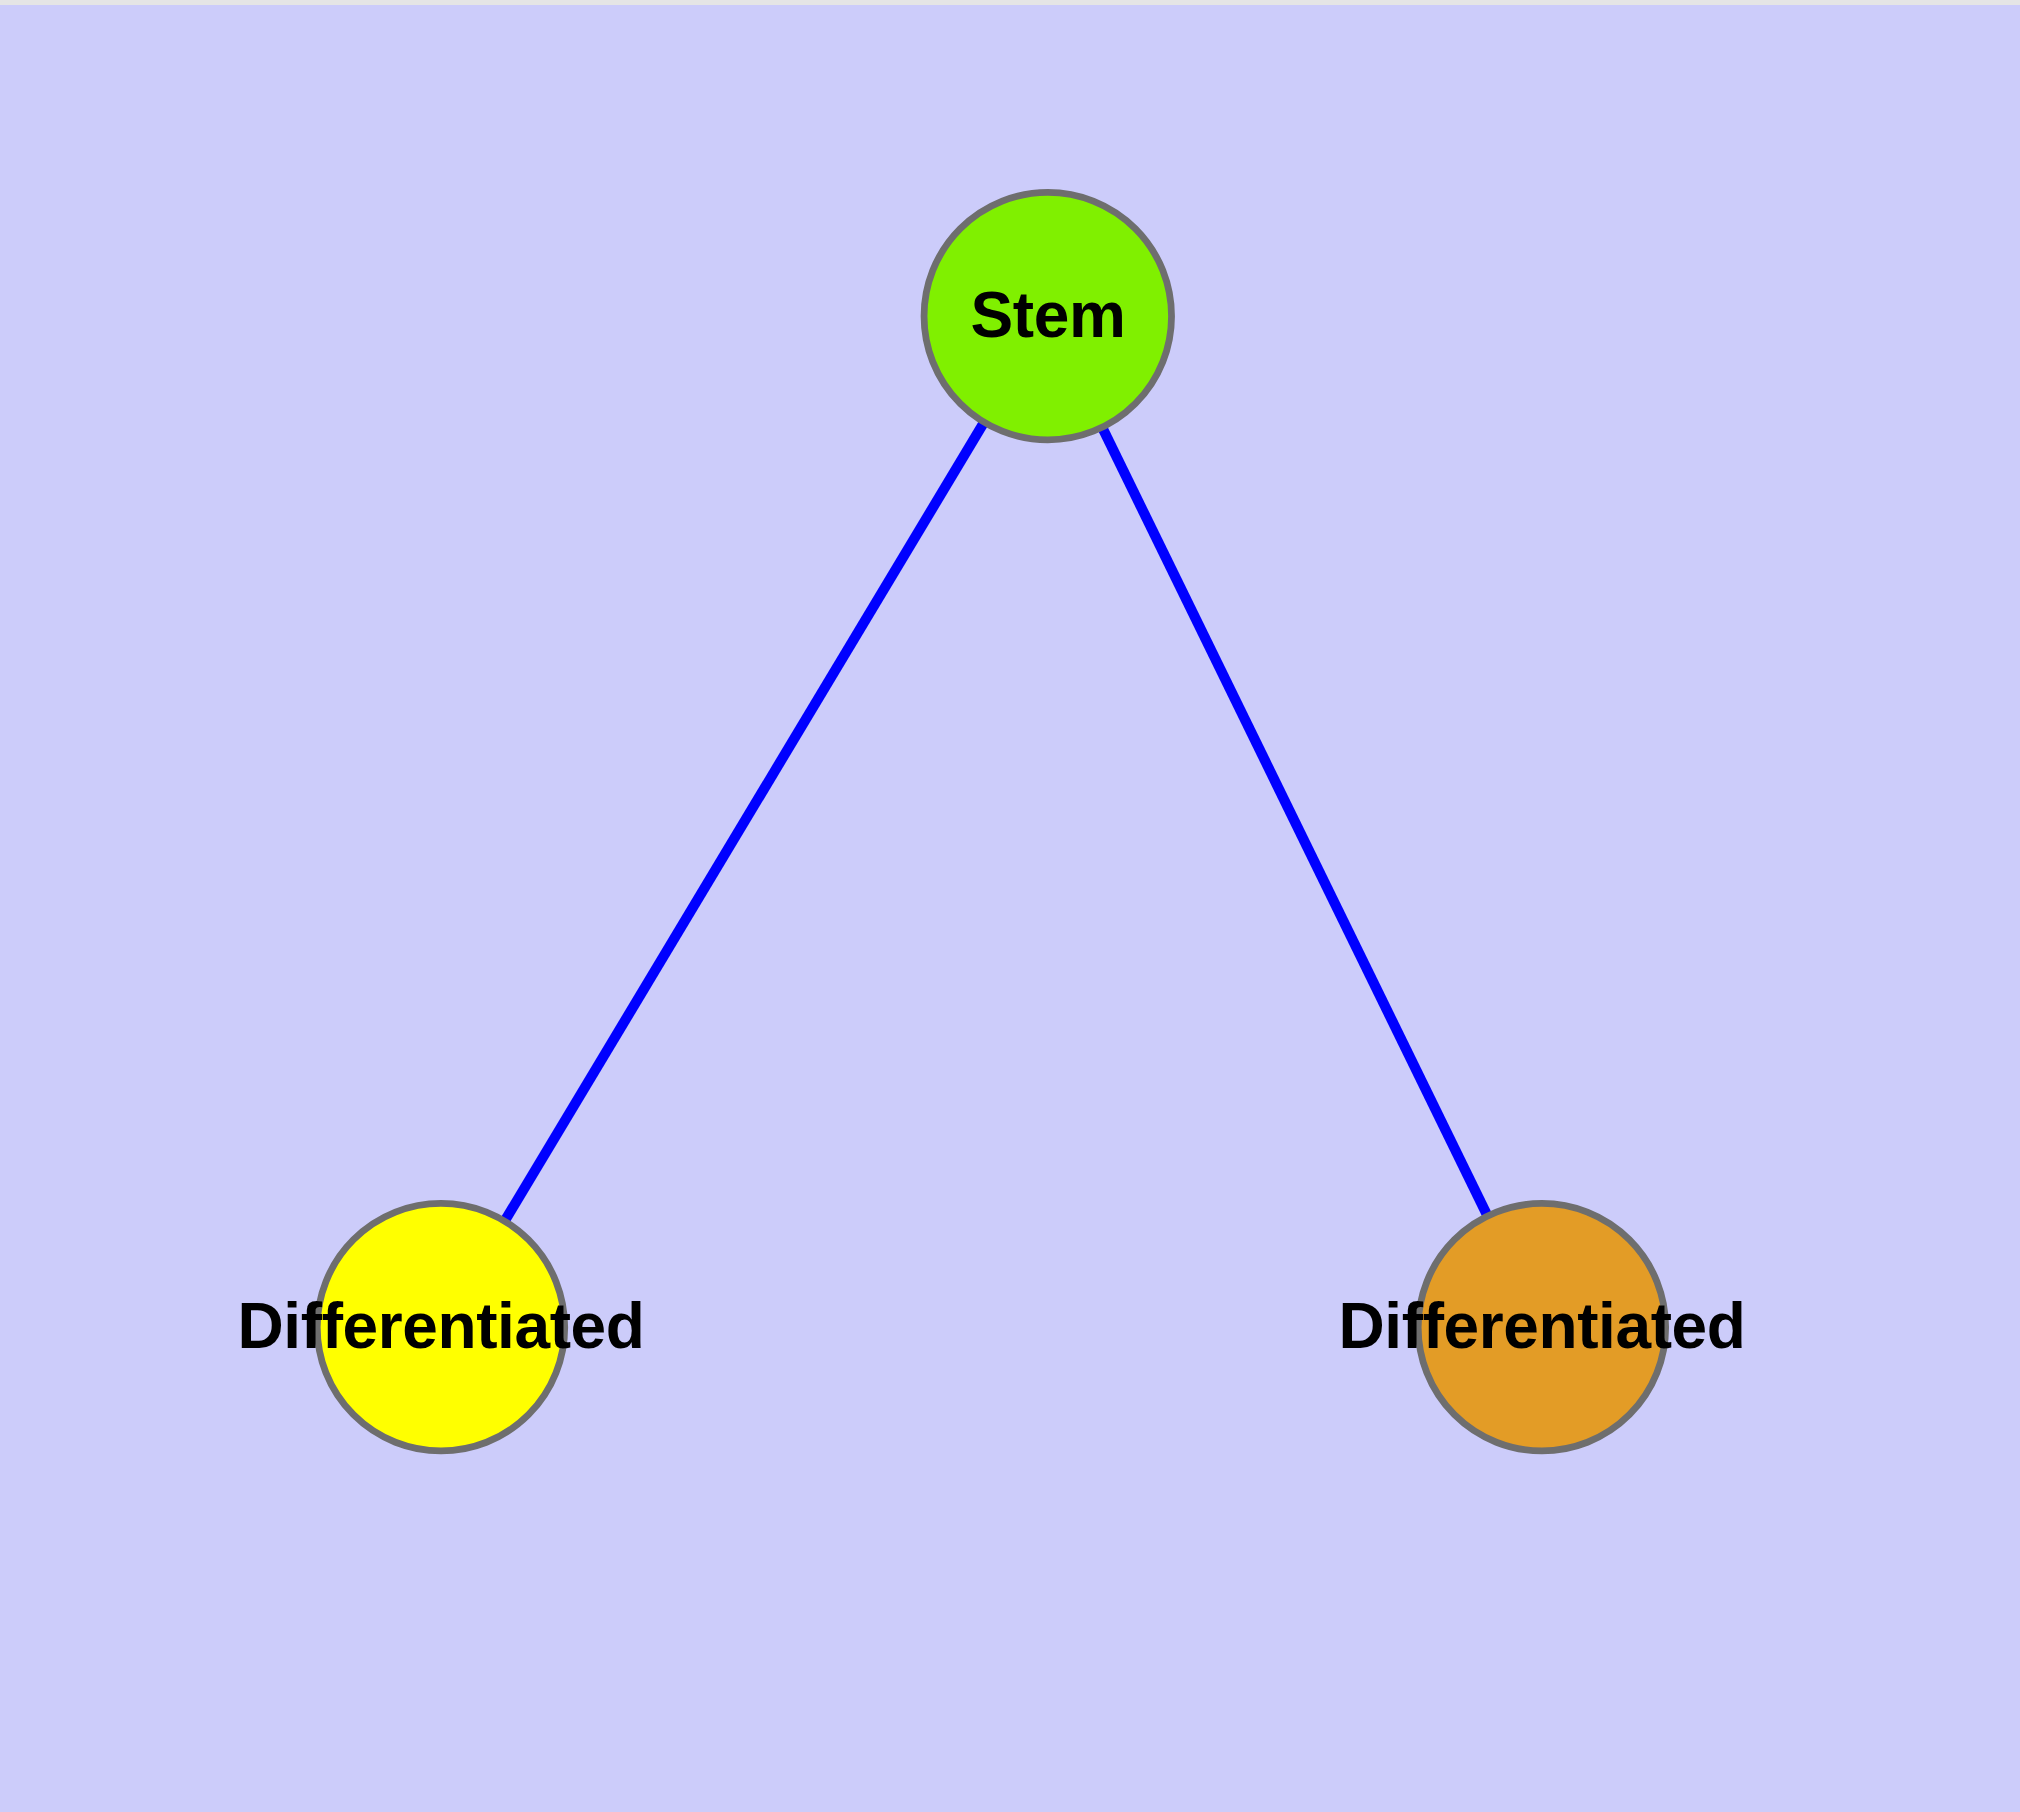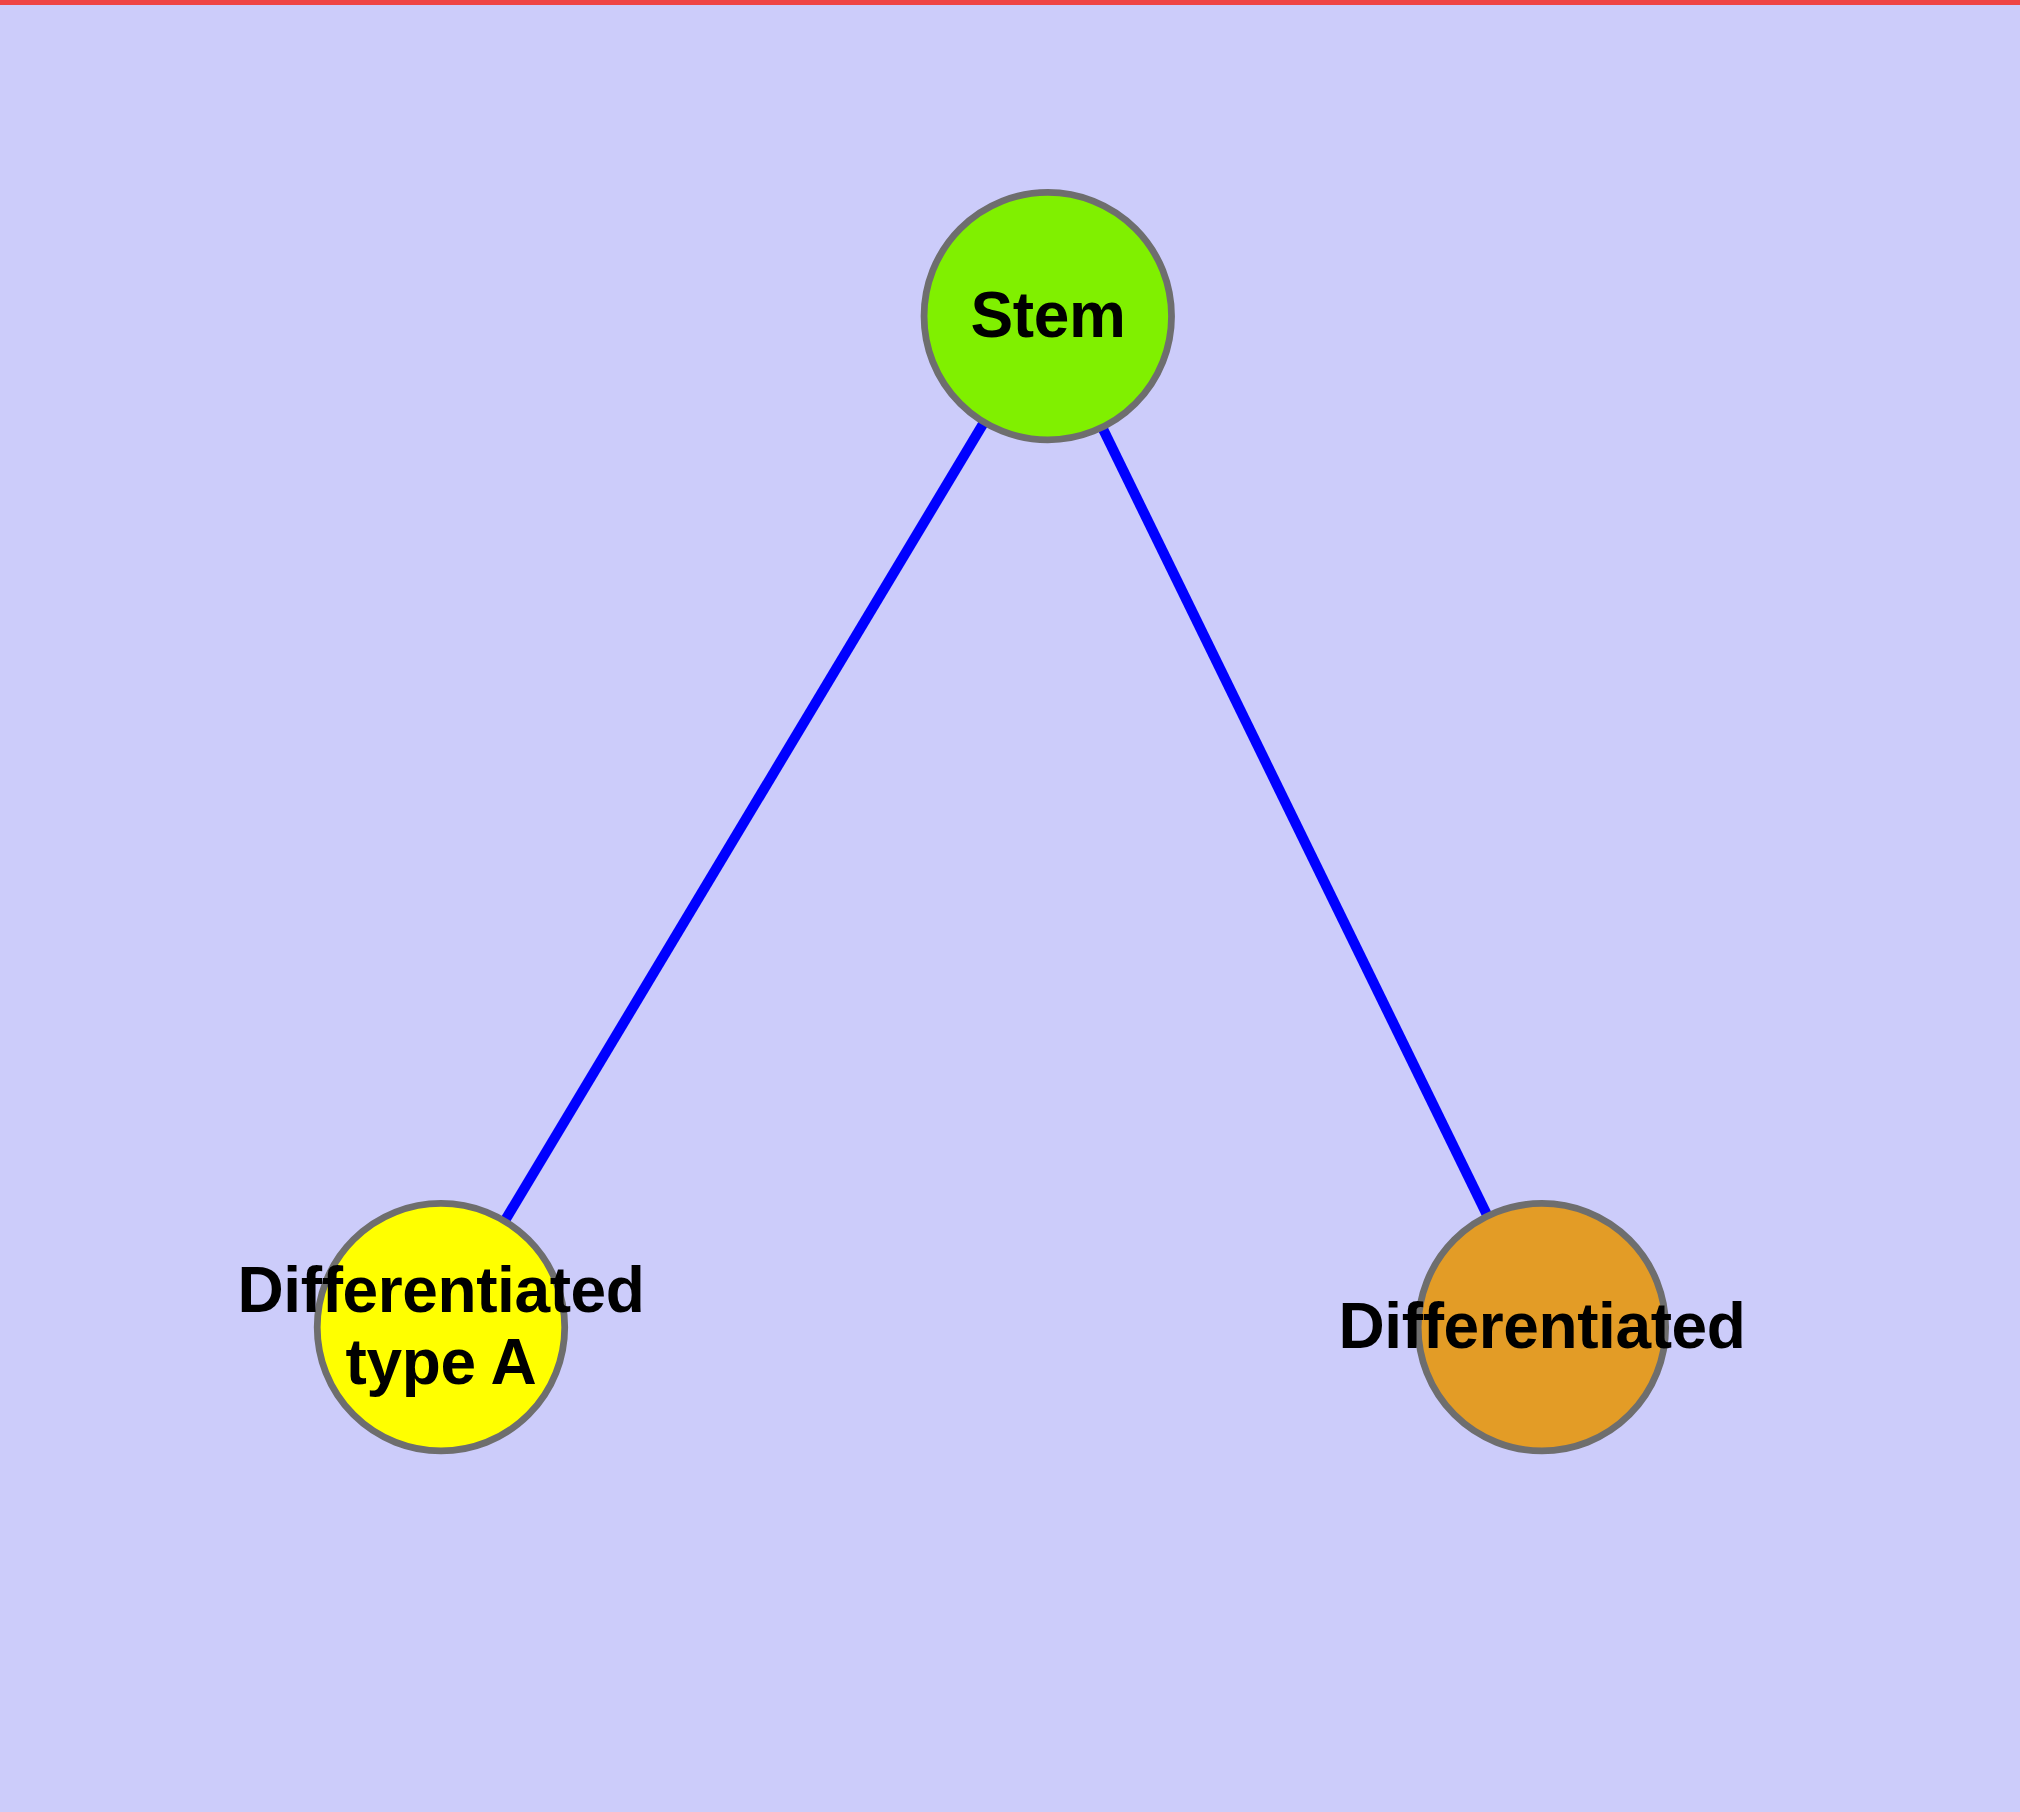--- a/index.html
+++ b/index.html
@@ -6,21 +6,21 @@
   html, body {
     margin: 0;
     padding: 0;
     background: #ffffff;
   }
   #canvas {
     position: relative;
     width: 2021px;
     height: 1812px;
     overflow: hidden;
-    background: #ef4444;
+    background: #e5e5e5;
     font-family: "Liberation Sans", "DejaVu Sans", sans-serif;
   }
   #graph-background {
     position: absolute;
     left: 0;
     top: 5.1px;
     width: 2021px;
     height: 1807px;
   }
   #graph-svg {
@@ -62,21 +62,20 @@
         <circle cx="1819" cy="1566" r="146" fill="#e39c26" stroke="#6e6e6e" stroke-width="8"></circle>
       </g>
   </svg>
 
   <div id="labels-layer">
       <div class="node-label" style="left: 1048px; top: 316px;">
         <div>Stem</div>
       </div>
       <div class="node-label" style="left: 441px; top: 1327px;">
         <div>Differentiated</div>
-        <div>type A</div>
       </div>
       <div class="node-label" style="left: 1542px; top: 1327px;">
         <div>Differentiated</div>
       </div>
     </div>
 
 </div>
 
 
 </body></html>

